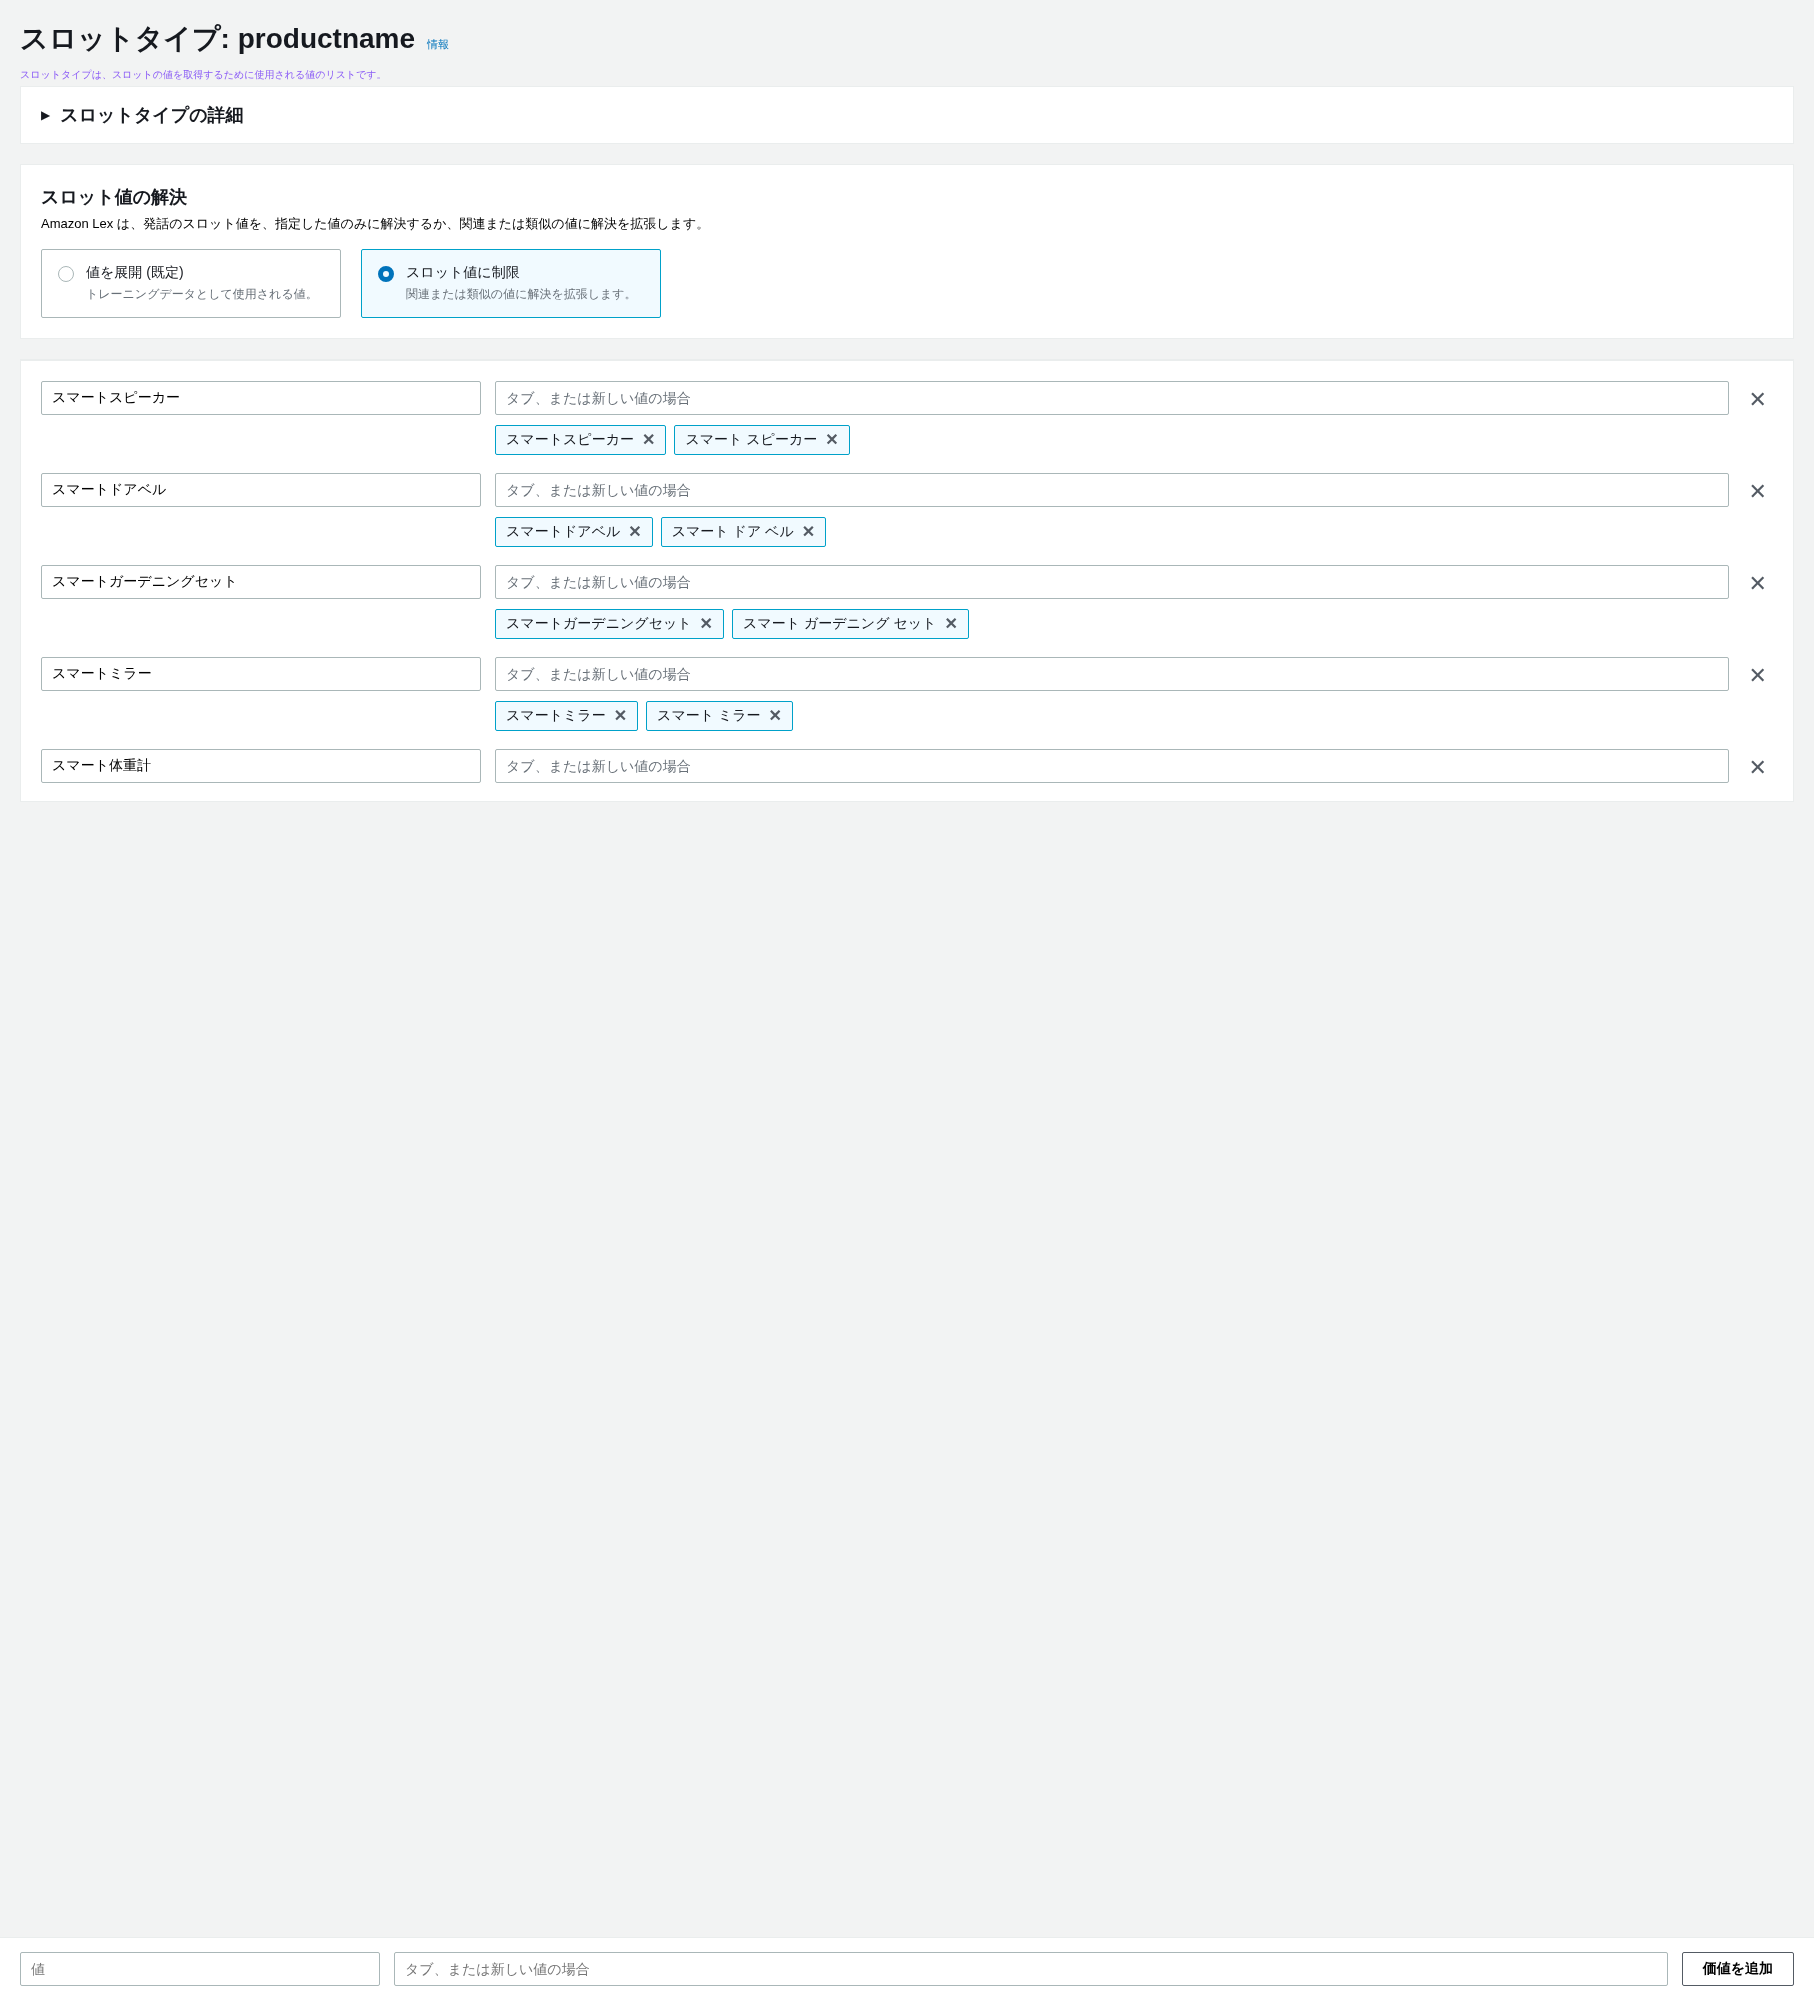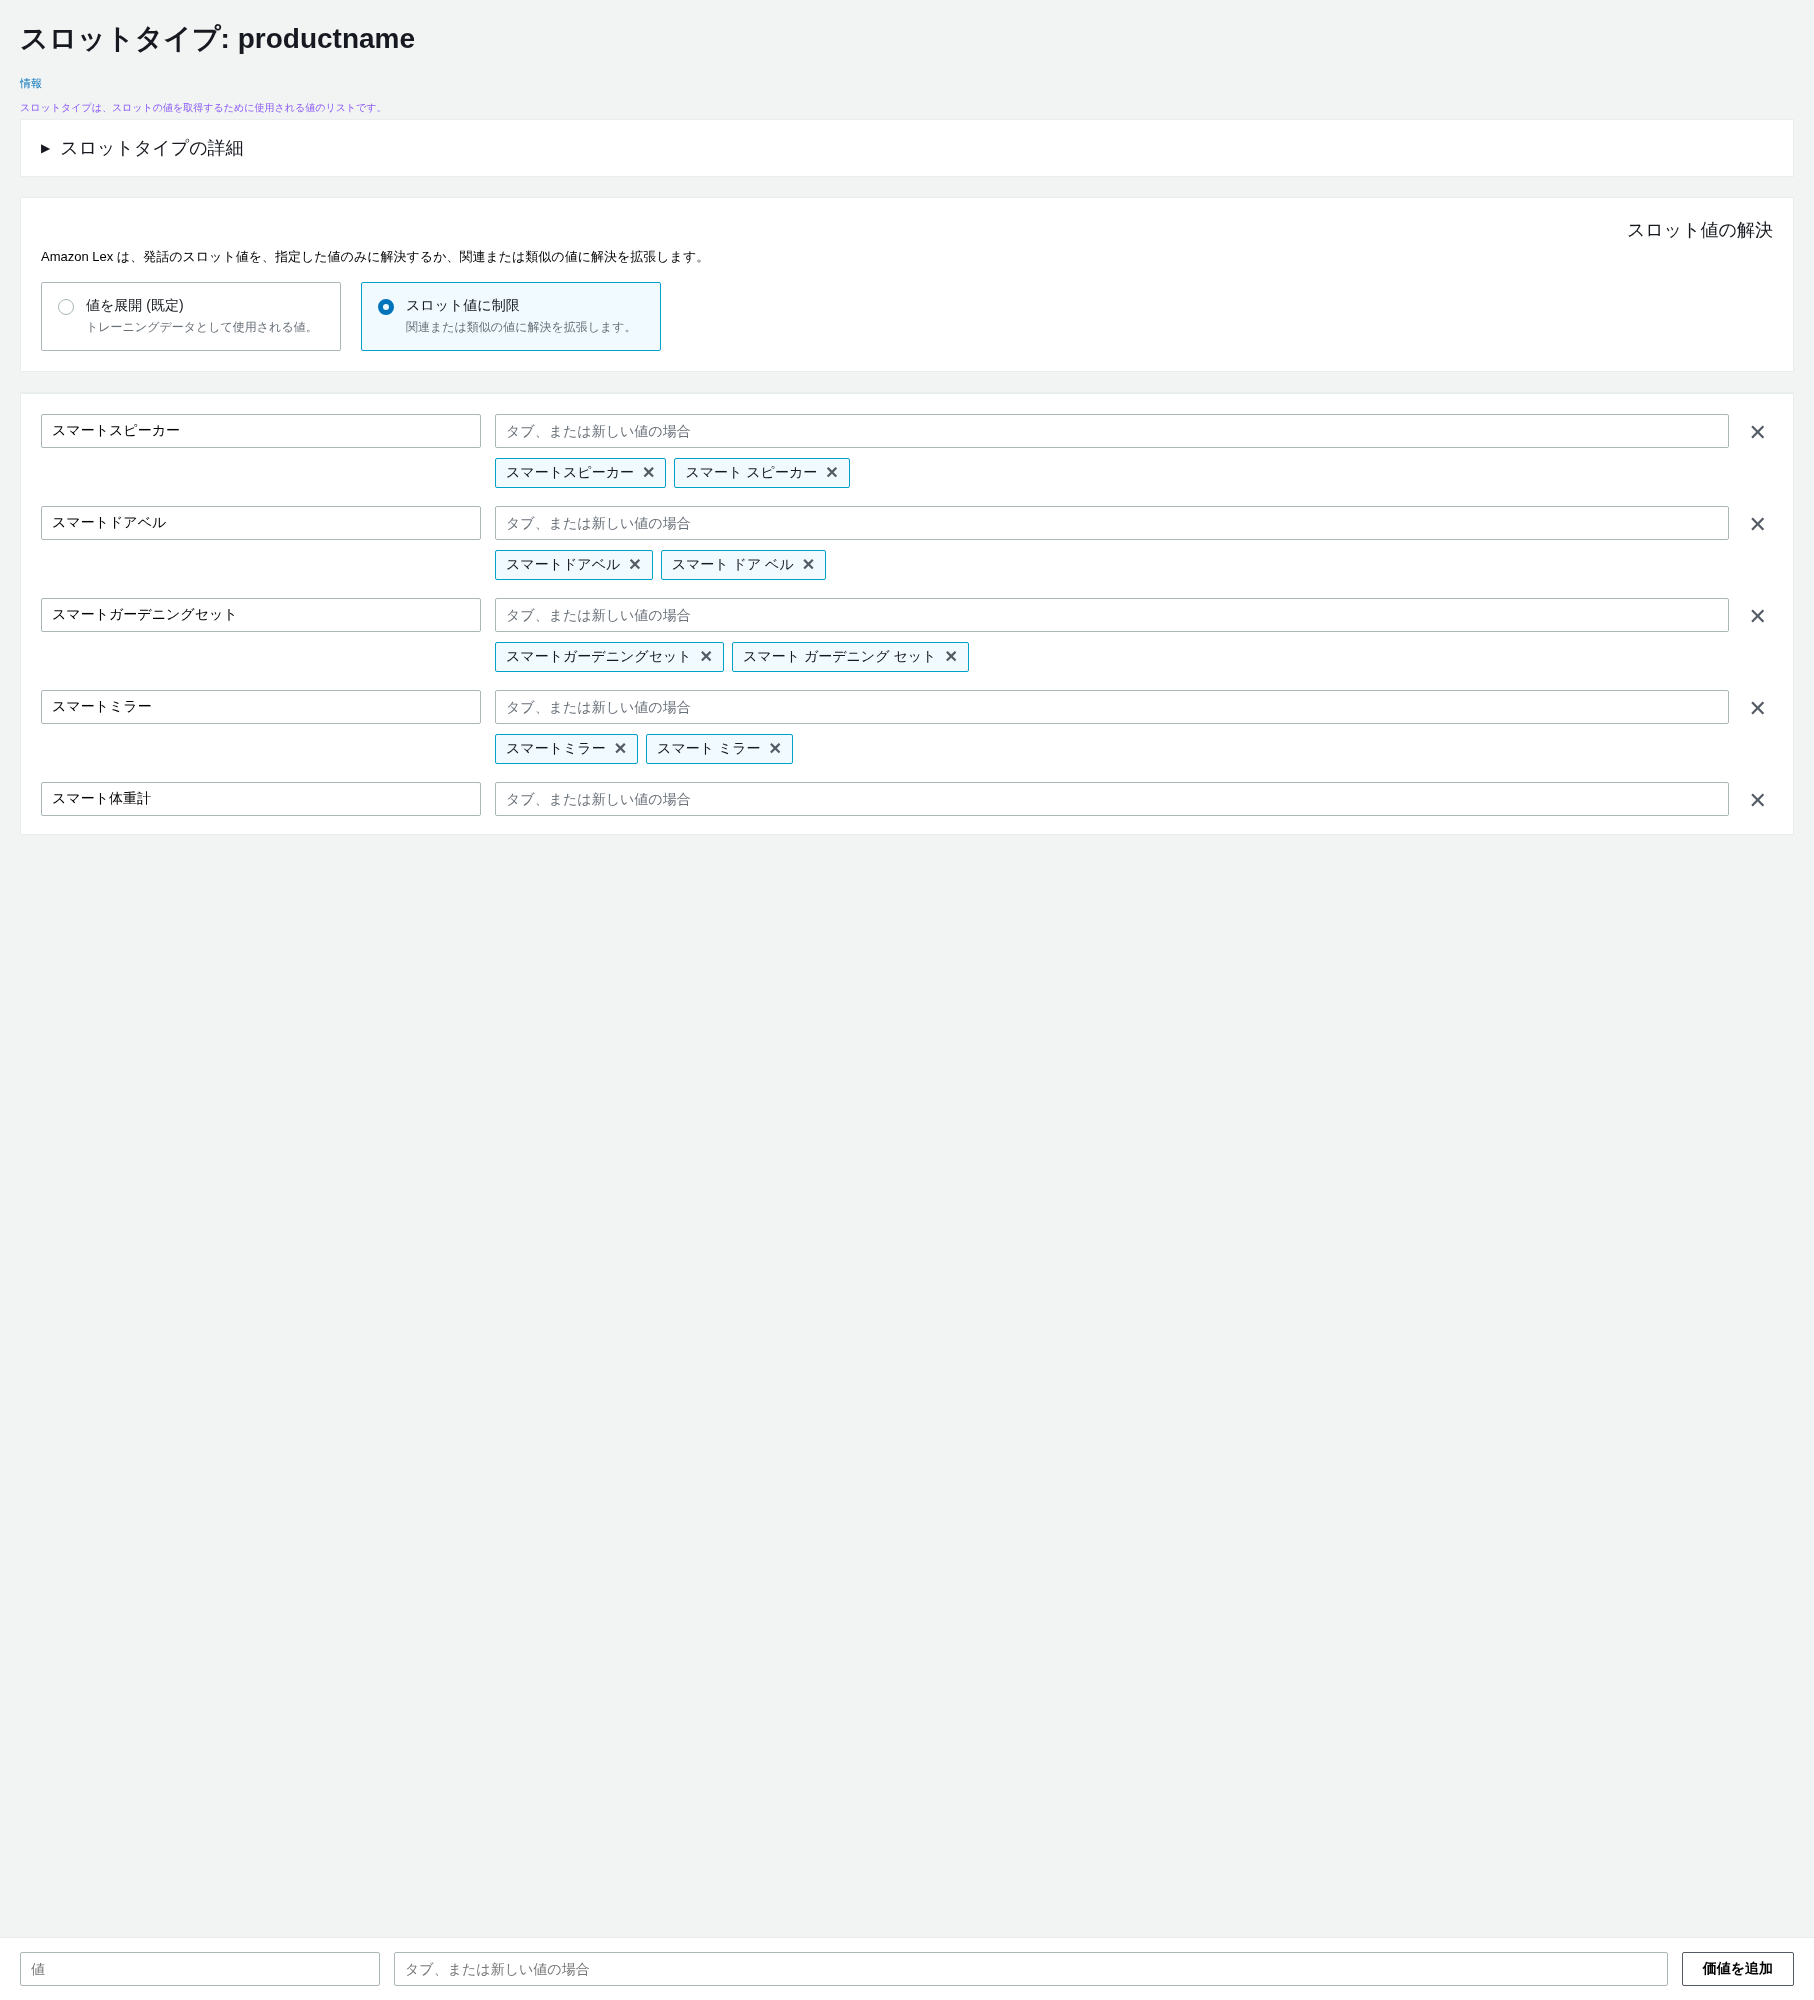--- a/index.html
+++ b/index.html
@@ -15,22 +15,21 @@
     }
     .page {
       padding: 20px;
     }
     .page-title {
       font-size: 28px;
       font-weight: 700;
       margin-bottom: 10px;
       display: flex;
       align-items: baseline;
-      gap: 18px;
-      flex-direction: column;
+      gap: 12px;
     }
     .info-link {
       font-size: 11px;
       color: #0073bb;
       font-weight: 400;
       cursor: pointer;
     }
     .page-desc {
       font-size: 10px;
       color: #8b5cf6;
@@ -46,22 +45,21 @@
       display: flex;
       align-items: center;
       gap: 10px;
       cursor: pointer;
     }
     .panel-header-collapsible .triangle {
       font-size: 12px;
     }
     .panel-title {
       font-size: 18px;
-      font-weight: 400;
-      text-align: right;
+      font-weight: 700;
     }
     .panel-header {
       padding: 20px 20px 16px 20px;
     }
     .panel-subtitle {
       font-size: 13px;
       color: #000000;
       margin-top: 6px;
     }
     .panel-body {

